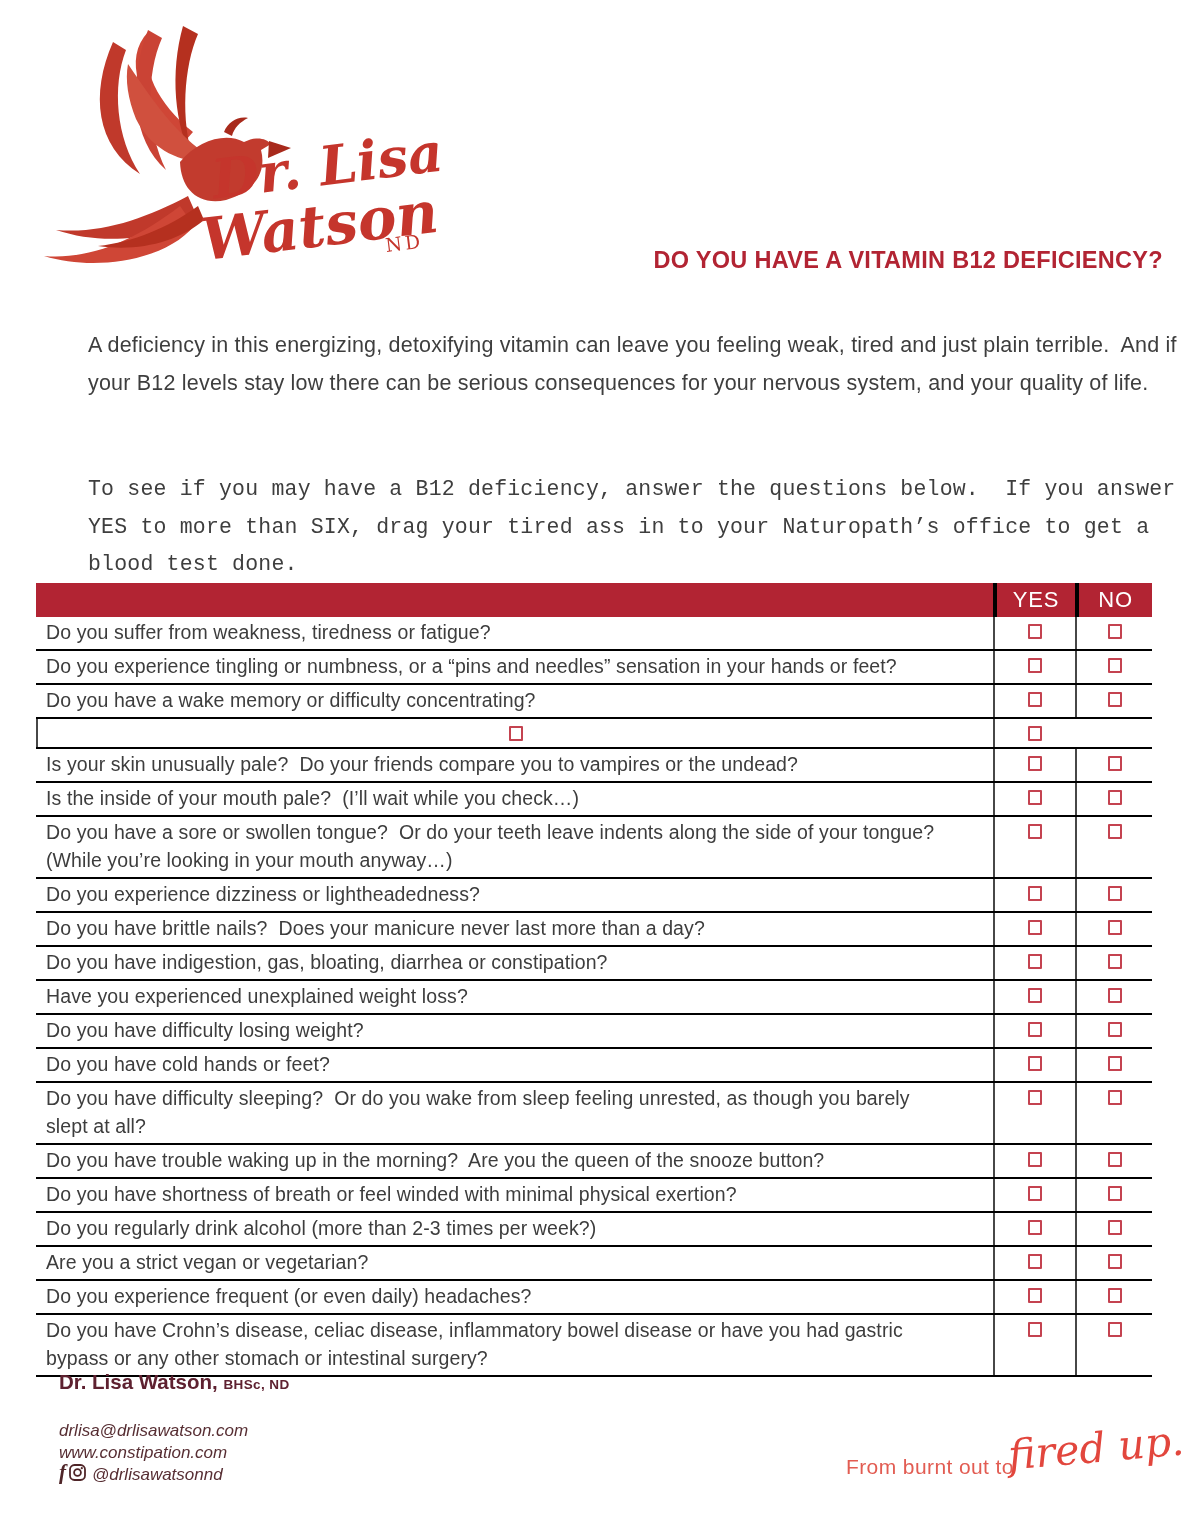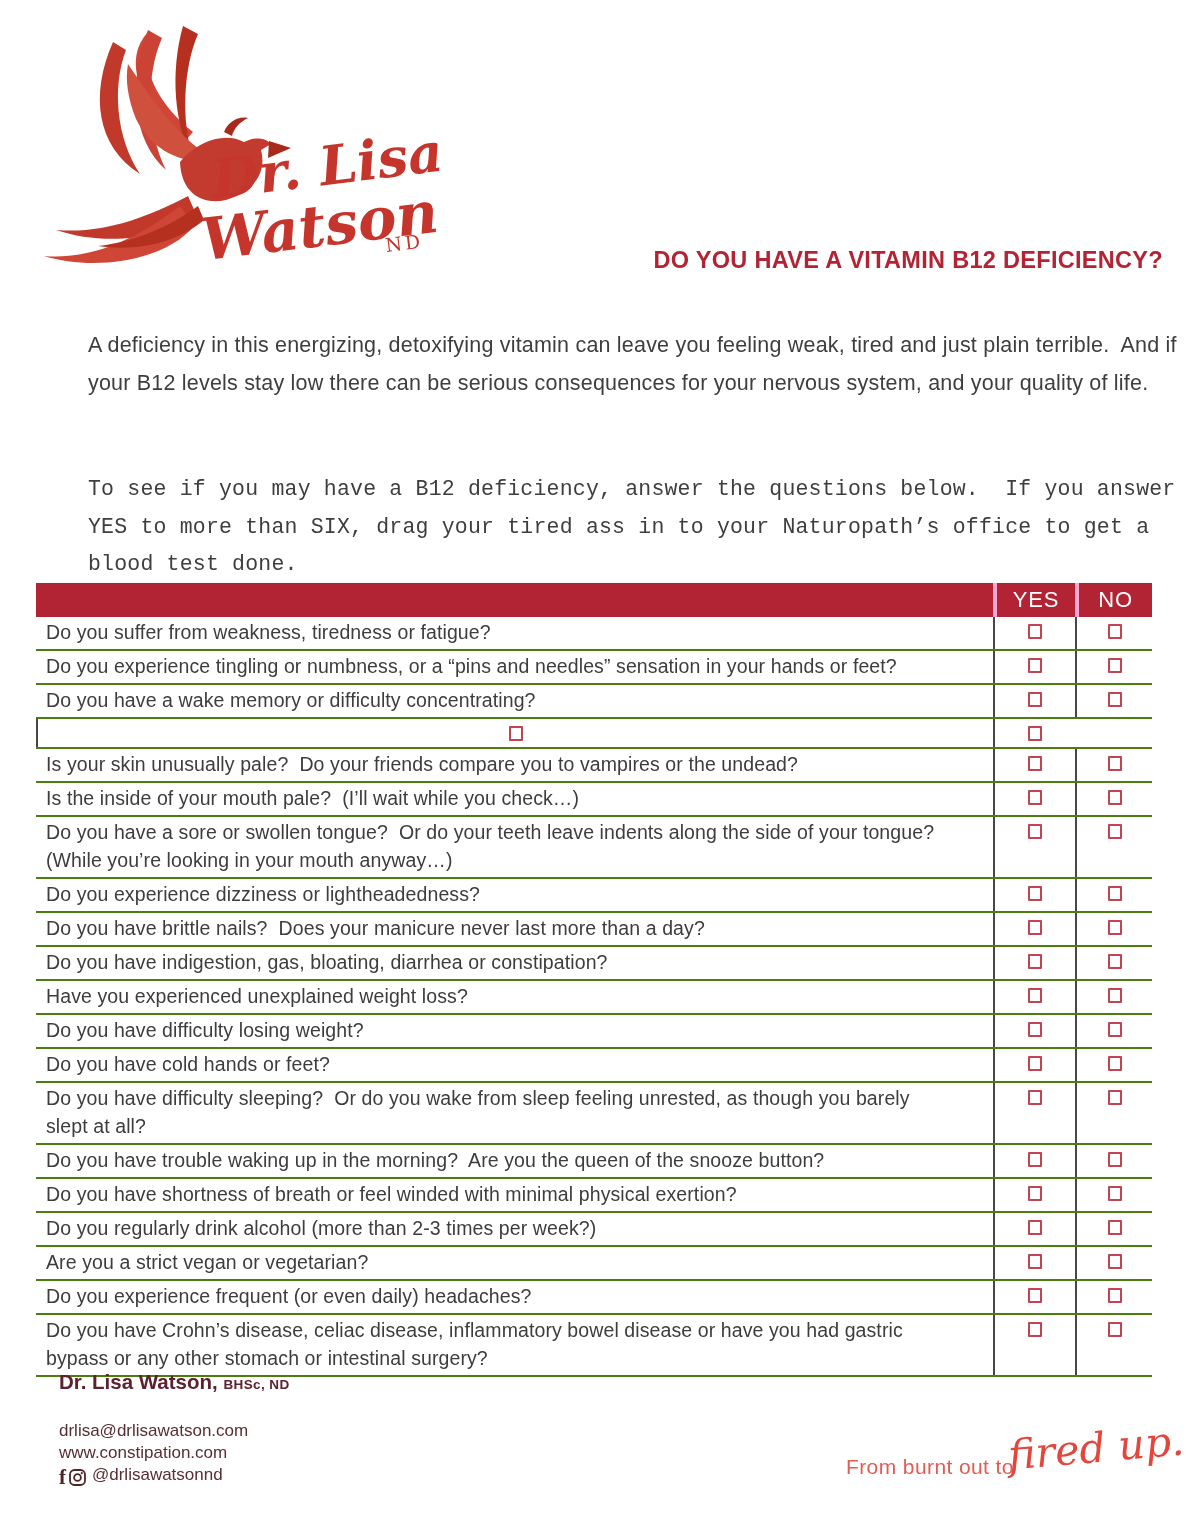--- a/index.html
+++ b/index.html
@@ -52,27 +52,27 @@
   }
   .th {
     background: #b22433;
     color: #ffffff;
     font-size: 22px;
     letter-spacing: 0.8px;
     display: flex;
     align-items: center;
     justify-content: center;
   }
-  .th.yes, .th.no { border-left: 4px solid #f9a8d4; }
+  .th.yes, .th.no { border-left: 4px solid #000000; }
 
   .trow {
     display: grid;
     grid-template-columns: 957px 82px 77px;
     min-height: 30px;
-    border-bottom: 2px solid #4d7c0f;
+    border-bottom: 2px solid #000000;
   }
   .td.q {
     padding: 1px 10px 3px 10px;
     font-size: 19.5px;
     line-height: 28px;
     color: #3d3d3d;
     letter-spacing: 0.1px;
   }
   .td.q .qtext { display: inline-block; max-width: 910px; white-space: pre-wrap; }
   .td.c {
@@ -103,21 +103,21 @@
   }
   .f-name .cred { font-size: 13.5px; font-weight: bold; letter-spacing: 0.4px; }
   .f-contact {
     position: absolute;
     left: 59px;
     top: 1420px;
     font-size: 17px;
     line-height: 22px;
     color: #572e33;
   }
-  .f-contact .row { display: flex; align-items: flex-end; }
+  .f-contact .row { display: flex; align-items: flex-start; font-style: italic; }
   .fb-icon {
     font-family: "Liberation Serif", serif;
     font-weight: bold;
     font-size: 21px;
     color: #4f2528;
     line-height: 17px;
     margin-right: 3px;
   }
   .ig-icon { margin-right: 6px; display: inline-flex; }
 

